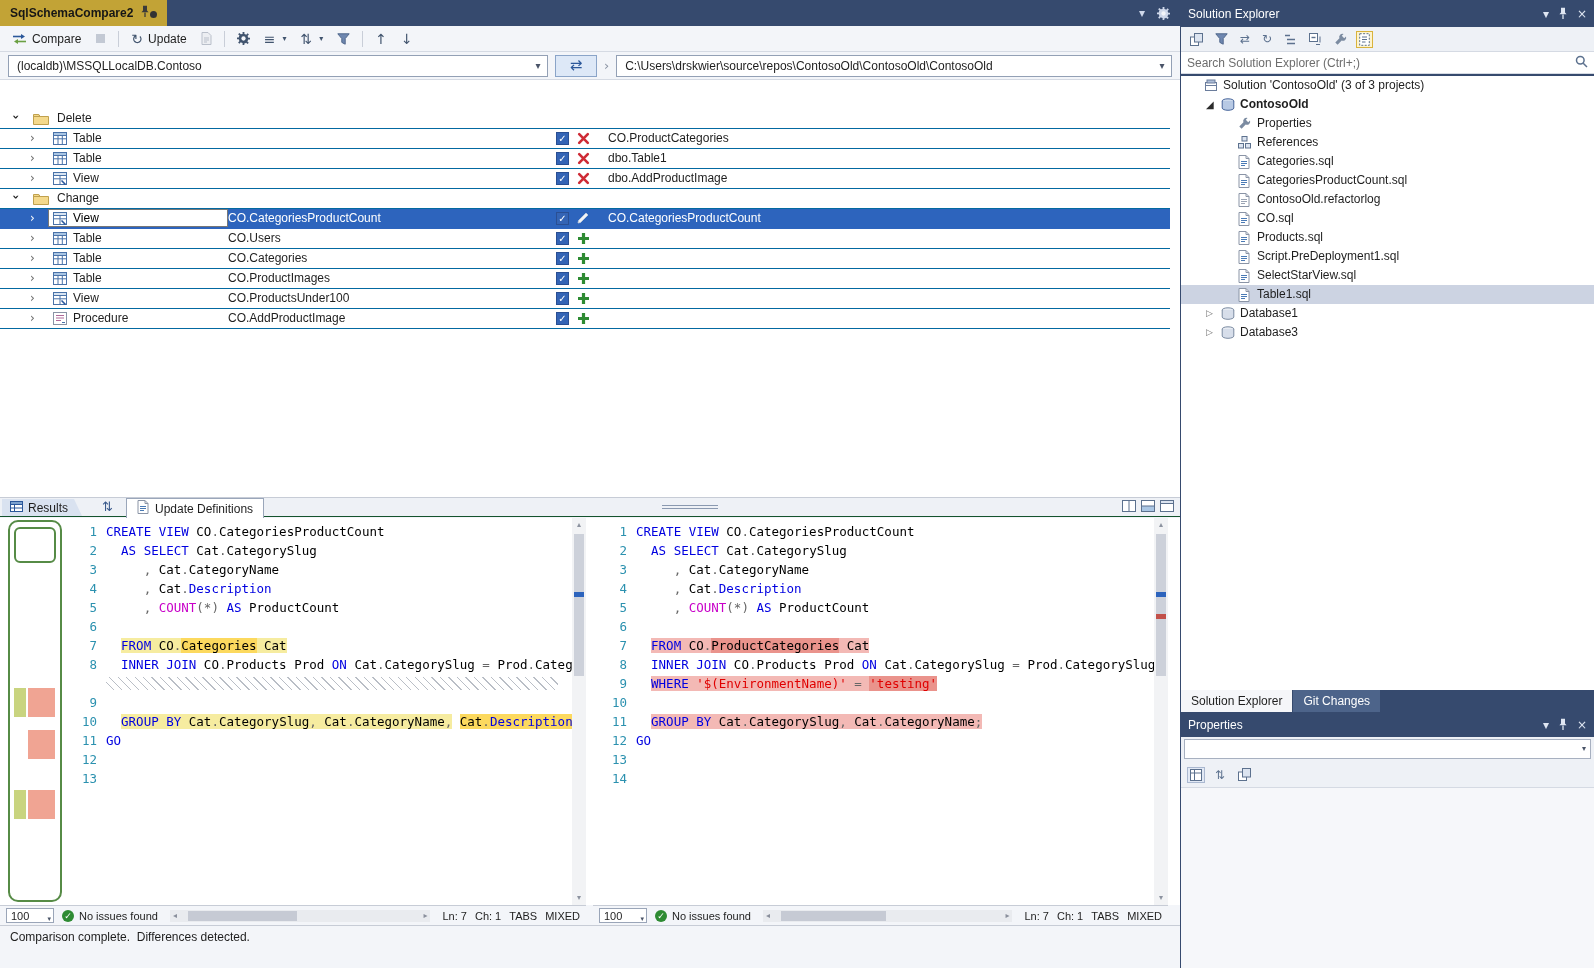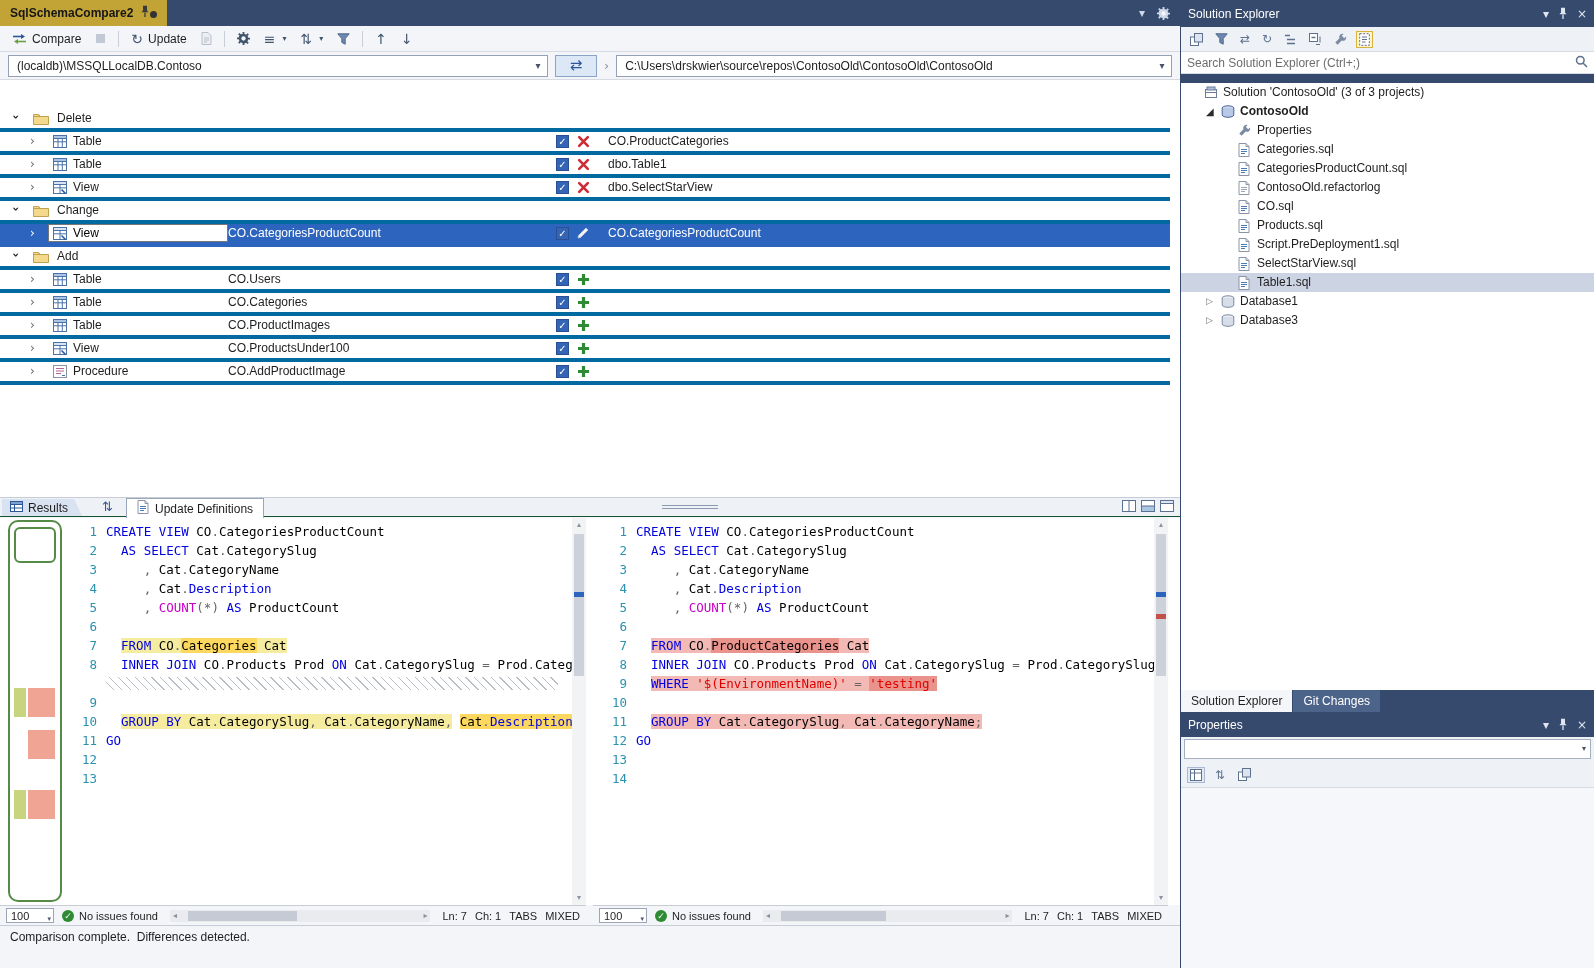--- a/index.html
+++ b/index.html
@@ -28,21 +28,21 @@
   .combo{position:relative;height:22px;background:#fff;border:1px solid #93a0b5;display:flex;align-items:center;padding:0 24px 0 8px;box-sizing:border-box;overflow:hidden;white-space:nowrap;}
   .combo.src{width:540px;flex:none;}
   .combo.tgt{flex:1;}
   .combo .dd{position:absolute;right:0;top:0;bottom:0;width:18px;display:flex;align-items:center;justify-content:center;color:#4a5468;font-size:10px;}
   .swap-btn{width:42px;height:22px;border:1px solid #8aa4c8;background:#dde8f7;color:#2b579a;display:flex;align-items:center;justify-content:center;font-size:15px;box-sizing:border-box;}
   .crumb{color:#8a93a3;font-size:13px;}
 
   
   .grid{position:absolute;left:0;top:79px;width:1180px;height:418px;background:#fff;border-top:1px solid #d5dae3;box-sizing:border-box;}
   .grid-inner{position:absolute;left:0;top:29px;right:10px;}
-  .grow{position:relative;height:19px;border-bottom:4px solid #0369a1;}
+  .grow{position:relative;height:19px;border-bottom:1px solid #0369a1;}
   .grow .chev{position:absolute;left:30px;top:2px;color:#666;font-size:12px;}
   .grow.group .chev{left:14px;top:1px;color:#222;font-weight:bold;transform:rotate(90deg);}
   .grow .g-icon{position:absolute;left:53px;top:3px;}
   .grow.group .g-icon{left:33px;top:3px;}
   .grow .g-type{position:absolute;left:73px;top:2px;}
   .grow.group .g-label{position:absolute;left:57px;top:2px;}
   .grow .g-lname{position:absolute;left:228px;top:2px;}
   .grow .g-check{position:absolute;left:556px;top:3px;width:13px;height:13px;background:#3464b5;border:1px solid #2a4f93;color:#fff;font-size:10px;line-height:12px;text-align:center;box-sizing:border-box;}
   .grow .g-action{position:absolute;left:577px;top:3px;}
   .grow .g-rname{position:absolute;left:608px;top:2px;}
@@ -114,21 +114,21 @@
   .se-title,.props-title{height:27px;display:flex;align-items:center;color:#fff;padding:0 7px;justify-content:space-between;}
   .title-icons{display:flex;align-items:center;gap:9px;color:#dfe6f2;}
   .title-icons .icn{color:#dfe6f2;font-size:12px;}
   .se-toolbar{position:absolute;left:0;top:27px;right:0;height:25px;background:#eef1f6;border-bottom:1px solid #d5dae3;display:flex;align-items:center;gap:8px;padding:0 7px;box-sizing:border-box;}
   .se-toolbar .icn{color:#5c718e;padding:1px 2px;}
   .se-toolbar .icn.active{background:#fdf3cd;outline:1px solid #d9b33c;}
   .se-search{position:absolute;left:0;top:52px;right:0;height:22px;background:#fff;border-bottom:1px solid #d5dae3;display:flex;align-items:center;box-sizing:border-box;}
   .se-search input{flex:1;border:none;outline:none;font-family:"Liberation Sans",sans-serif;font-size:12px;padding:0 6px;color:#1d4ed8;background:transparent;}
   .se-search input::placeholder{color:#6d6d6d;opacity:1;}
   .se-search .icn{margin-right:6px;}
-  .se-tree{position:absolute;left:0;top:83px;right:0;height:616px;background:#fff;overflow:hidden;}
+  .se-tree{position:absolute;left:0;top:76px;right:0;height:616px;background:#fff;overflow:hidden;}
   .trow{position:relative;height:19px;line-height:19px;}
   .trow.sel{background:#ccd3e2;}
   .trow .arr{position:absolute;top:0;font-size:9px;color:#707070;}
   .trow .arr.exp{color:#2b2b2b;font-size:10px;}
   .trow .ticn{position:absolute;top:3px;}
   .trow .tlabel{position:absolute;top:0;white-space:nowrap;}
   .trow .tlabel.b{font-weight:bold;}
   .se-tabs{position:absolute;left:0;top:690px;right:0;height:22px;background:#364a6e;display:flex;gap:1px;align-items:stretch;}
   .se-tab{display:flex;align-items:center;padding:0 10px;font-size:12px;}
   .se-tab.active{background:#f5f6f9;color:#1e1e1e;}
@@ -310,21 +310,21 @@
                 <path d="M8.5 8.5l4 4" stroke="#2b579a" stroke-width="1.6"></path>
               </svg>
             </span>
             <span class="g-type">View</span>
             <span class="g-check glyph">✓</span>
             <span class="icn glyph g-action">
               <svg width="13" height="13" viewBox="0 0 13 13">
                 <path d="M2.2 2.2l8.6 8.6M10.8 2.2l-8.6 8.6" stroke="#ce2b35" stroke-width="2.6" stroke-linecap="round"></path>
               </svg>
             </span>
-            <span class="g-rname">dbo.SelectStarView</span>
+            <span class="g-rname">dbo.AddProductImage</span>
           </div>
           <div class="grow group">
             <span class="chev glyph">›</span>
             <span class="icn glyph g-icon">
               <svg width="16" height="13" viewBox="0 0 16 13">
                 <path d="M.5 2.5h5.2l1.4 2H15.5v8H.5z" fill="#f4d98c" stroke="#c0a14e"></path>
                 <path d="M.5 4.5h6.6l-1.4-2" fill="none" stroke="#c0a14e"></path>
               </svg>
             </span>
             <span class="g-label">Change</span>
@@ -343,30 +343,20 @@
               <span class="g-type">View</span>
             </span>
             <span class="g-lname">CO.CategoriesProductCount</span>
             <span class="g-check glyph">✓</span>
             <span class="icn glyph g-action">
               <svg width="12" height="12" viewBox="0 0 12 12">
                 <path d="M1 11l2.6-.6L11 3 9 1 1.6 8.4z" fill="#f2f4f8" stroke="#c8d0dc" stroke-width=".8"></path>
               </svg>
             </span>
             <span class="g-rname">CO.CategoriesProductCount</span>
-          </div>
-          <div class="grow group">
-            <span class="chev glyph">›</span>
-            <span class="icn glyph g-icon">
-              <svg width="16" height="13" viewBox="0 0 16 13">
-                <path d="M.5 2.5h5.2l1.4 2H15.5v8H.5z" fill="#f4d98c" stroke="#c0a14e"></path>
-                <path d="M.5 4.5h6.6l-1.4-2" fill="none" stroke="#c0a14e"></path>
-              </svg>
-            </span>
-            <span class="g-label">Add</span>
           </div>
           <div class="grow">
             <span class="chev glyph">›</span>
             <span class="icn glyph g-icon">
               <svg width="14" height="13" viewBox="0 0 14 13">
                 <rect x=".5" y=".5" width="13" height="12" fill="#fff" stroke="#4a72a8"></rect>
                 <rect x=".5" y=".5" width="13" height="3" fill="#aac6e4" stroke="#4a72a8"></rect>
                 <path d="M.5 6.8h13M5 3.5v9M9.3 3.5v9" stroke="#4a72a8" fill="none"></path>
               </svg>
             </span>
@@ -686,20 +676,30 @@
         <div class="trow">
           <span class="icn glyph ticn" style="left: 57px;">
             <svg width="13" height="13" viewBox="0 0 13 13">
               <path d="M12 3.4a3.3 3.3 0 0 1-4.3 4.2L3.6 11.7 1.3 9.4l4.1-4.1A3.3 3.3 0 0 1 9.6 1L7.8 2.8l2.4 2.4z" fill="#7b8ba1"></path>
             </svg>
           </span>
           <span class="tlabel" style="left: 76px;">Properties</span>
         </div>
         <div class="trow">
           <span class="icn glyph ticn" style="left: 57px;">
+            <svg width="13" height="13" viewBox="0 0 13 13">
+              <rect x="4" y=".5" width="5" height="4.5" fill="#dce4f0" stroke="#5c718e"></rect>
+              <rect x=".5" y="7.5" width="5" height="4.5" fill="#dce4f0" stroke="#5c718e"></rect>
+              <rect x="7.5" y="7.5" width="5" height="4.5" fill="#dce4f0" stroke="#5c718e"></rect>
+            </svg>
+          </span>
+          <span class="tlabel" style="left: 76px;">References</span>
+        </div>
+        <div class="trow">
+          <span class="icn glyph ticn" style="left: 57px;">
             <svg width="12" height="14" viewBox="0 0 12 14">
               <path d="M1 .5h7l3 3V13.5H1z" fill="#fff" stroke="#8a94a6"></path>
               <path d="M8 .5v3h3" fill="none" stroke="#8a94a6"></path>
               <path d="M3 6.5h6M3 8.5h6M3 10.5h4" stroke="#4a7ab5" fill="none"></path>
             </svg>
           </span>
           <span class="tlabel" style="left: 76px;">Categories.sql</span>
         </div>
         <div class="trow">
           <span class="icn glyph ticn" style="left: 57px;">

